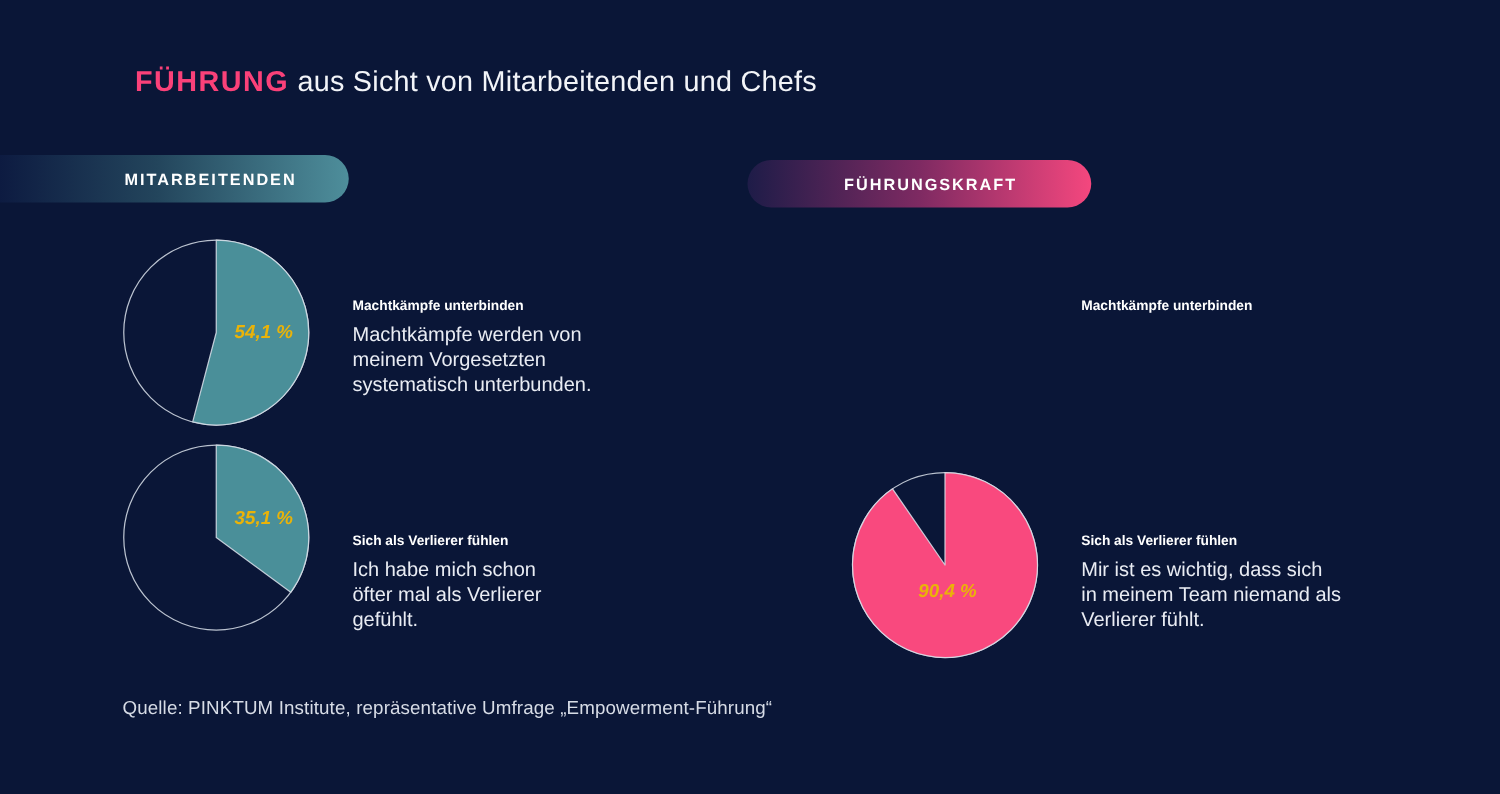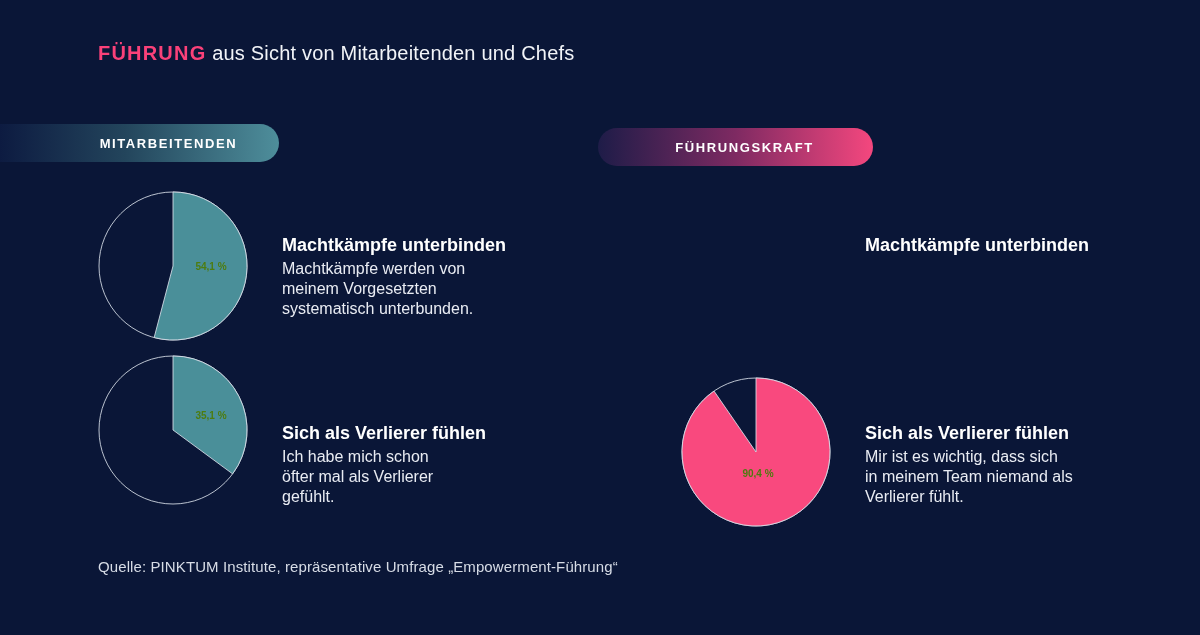--- a/index.html
+++ b/index.html
@@ -6,22 +6,22 @@
   body{
     width:1200px;height:635px;position:relative;overflow:hidden;
     background:#0A1637;
     font-family:"Liberation Sans","DejaVu Sans",sans-serif;
     -webkit-font-smoothing:antialiased;
   }
   .canvas{position:absolute;inset:0;}
 
   
   .title{
-    position:absolute;left:98px;top:42px;margin:0;
-    font-size:20px;font-weight:500;color:#F2F4F8;letter-spacing:.2px;
+    position:absolute;left:98px;top:42px;margin:10px;
+    font-size:23px;font-weight:500;color:#F2F4F8;letter-spacing:.2px;
     white-space:pre;
   }
   .title-accent{color:#FA4179;font-weight:800;letter-spacing:1.2px;}
 
   
   .badge{
     position:absolute;height:38px;display:flex;align-items:center;justify-content:center;
     box-sizing:border-box;
   }
   .badge-label{
@@ -40,38 +40,38 @@
     background:linear-gradient(90deg,#1E1C48 0%,#7E2A62 50%,#F4477E 100%);
     padding-left:18px;
     text-align:center;
   }
 
   
   .pie{position:absolute;width:150px;height:150px;}
   .pie svg{position:absolute;left:0;top:0;}
   .pie-label{
     position:absolute;transform:translate(-50%,-50%);
-    color:#4d7c0f;font-weight:bold;font-size:10px;white-space:nowrap;
+    color:#eab308;font-weight:bold;font-size:15px;white-space:nowrap;font-style:italic;
   }
   .pie-0-0{left:98px;top:191px;}
   .pie-0-1{left:98px;top:355px;}
   .pie-1-0{left:681px;top:191px;}
   .pie-1-1{left:681px;top:377px;}
   .pie-0-0 .pie-label{left:113px;top:75px;}
   .pie-0-1 .pie-label{left:113px;top:60px;}
   .pie-1-0 .pie-label{left:82px;top:103px;}
   .pie-1-1 .pie-label{left:77px;top:96px;}
 
   
   .textblock{position:absolute;width:250px;}
   .tb-0-0{left:282px;top:236px;}
   .tb-0-1{left:282px;top:424px;}
   .tb-1-0{left:865px;top:236px;}
   .tb-1-1{left:865px;top:424px;}
-  .tb-heading{color:#FFFFFF;font-weight:bold;font-size:18px;line-height:19px;margin-bottom:4px;}
+  .tb-heading{color:#FFFFFF;font-weight:bold;font-size:11px;line-height:19px;margin-bottom:4px;}
   .tb-body{color:#E9ECF3;font-size:16px;line-height:20px;white-space:pre-line;}
 
   
   .source{
     position:absolute;left:98px;top:558px;
     color:#D7DCE6;font-size:15px;letter-spacing:.1px;
   }
 </style>
 </head>
 <body>

